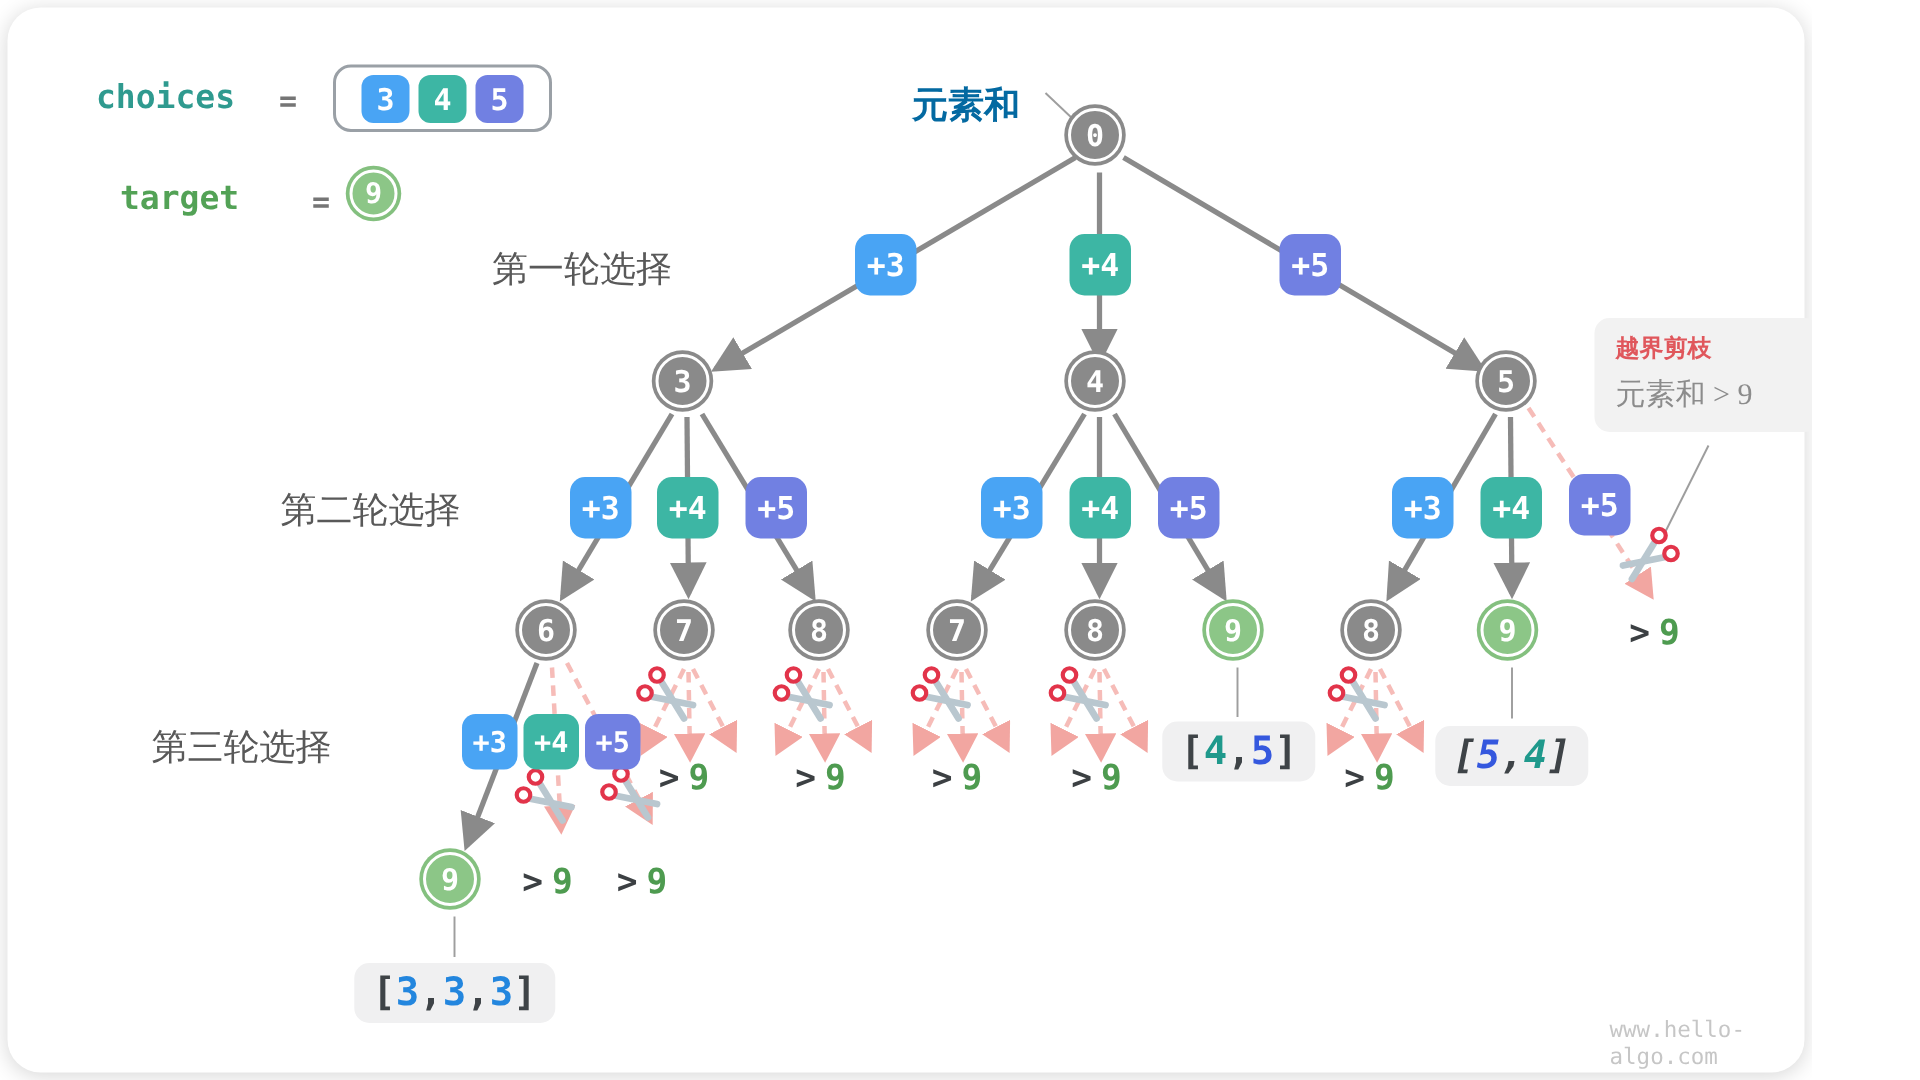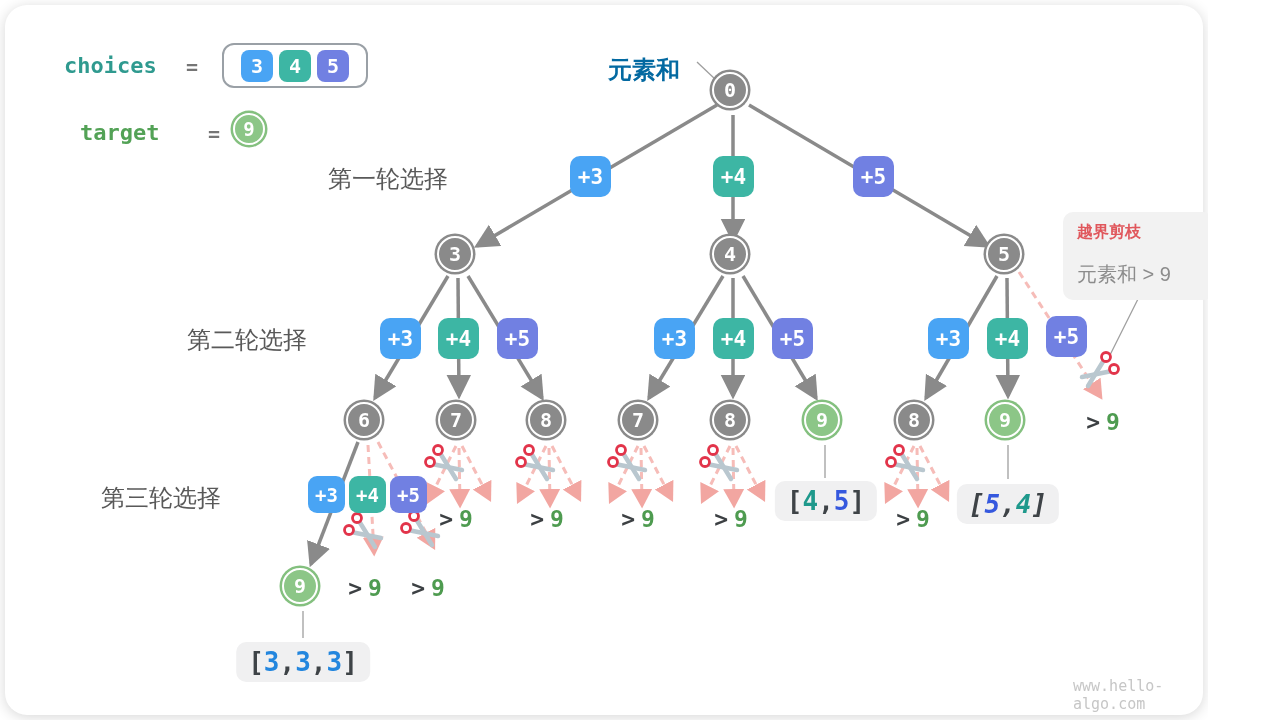--- a/index.html
+++ b/index.html
@@ -43,21 +43,21 @@
 
   
   .result{position:absolute;transform:translate(-50%,-50%);background:#F0F0F1;border-radius:10px;
         padding:5px 12px;font:bold 26px "DejaVu Sans Mono",monospace;color:#3E4347;white-space:nowrap;}
   .dg-3{color:#2386DE;} .dg-4{color:#1F998C;} .dg-5{color:#3558DE;}
 
   
   .callout{position:absolute;left:1063px;top:212px;width:150px;box-sizing:border-box;background:#F2F2F2;
         border-radius:10px;padding:10px 8px 12px 14px;}
   .callout .title{color:#E0575C;font-size:16px;font-weight:bold;white-space:nowrap;}
-  .callout .desc{color:#8C8C8C;font-size:20px;margin-top:18px;white-space:nowrap;}
+  .callout .desc{color:#8C8C8C;font-size:20px;margin-top:6px;white-space:nowrap;font-family:Liberation Serif, serif;}
 
   .watermark{position:absolute;left:1073px;top:677px;color:#C6C6C6;font:400 15px "DejaVu Sans Mono",monospace;}
 </style>
 </head>
 <body>
 
 <div class="frame">
   <div class="card"></div>
   <div class="stage">
 

